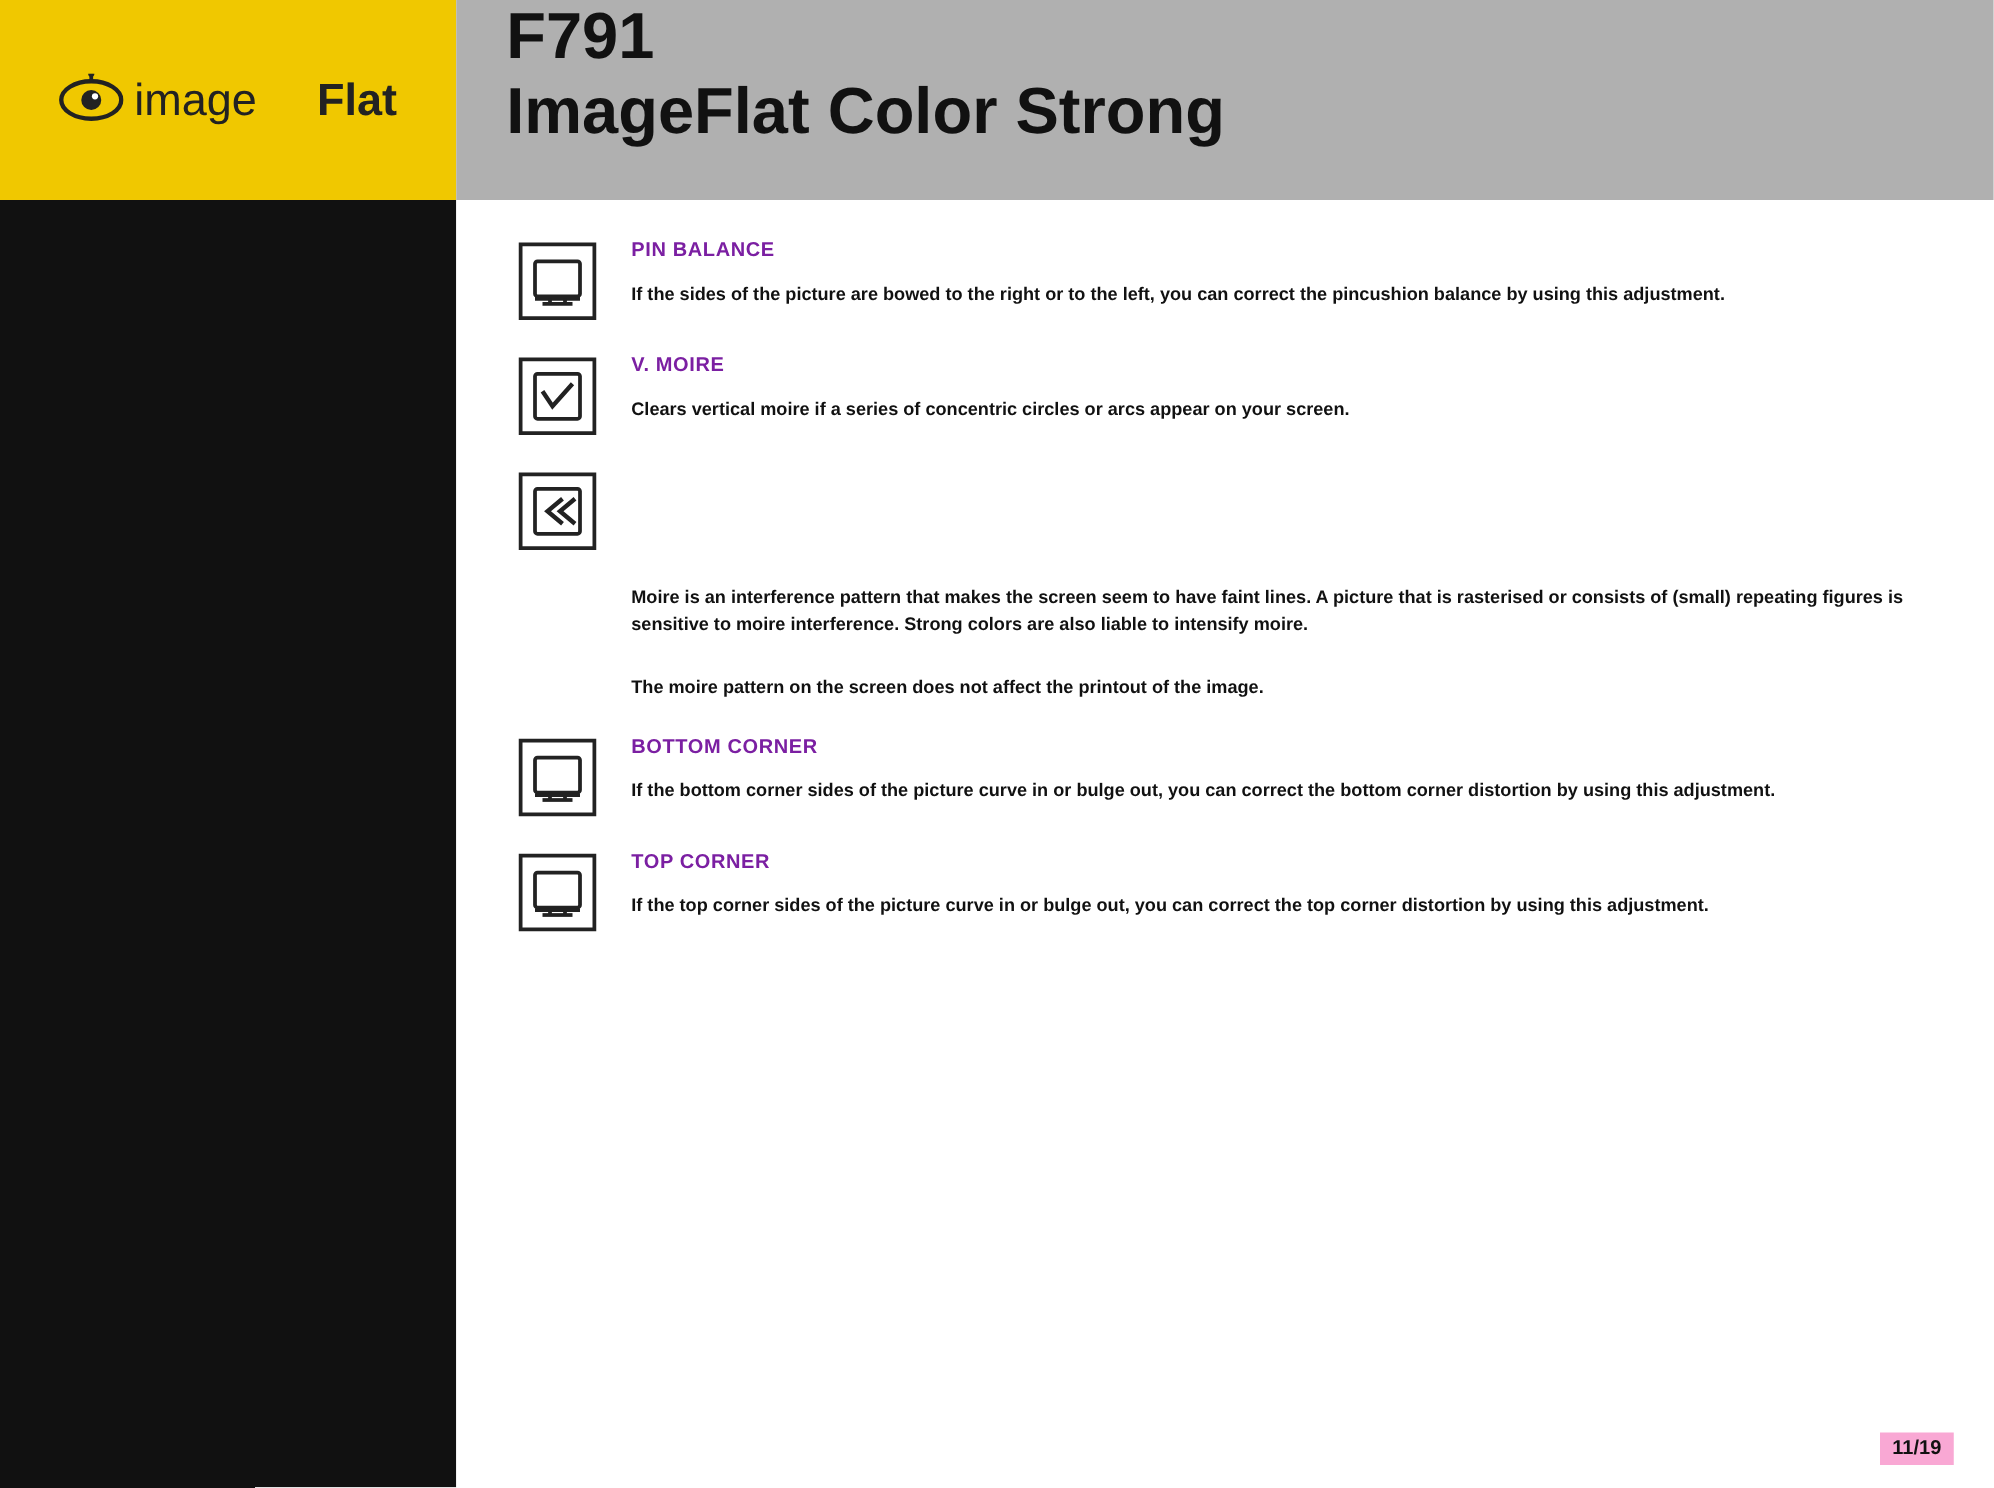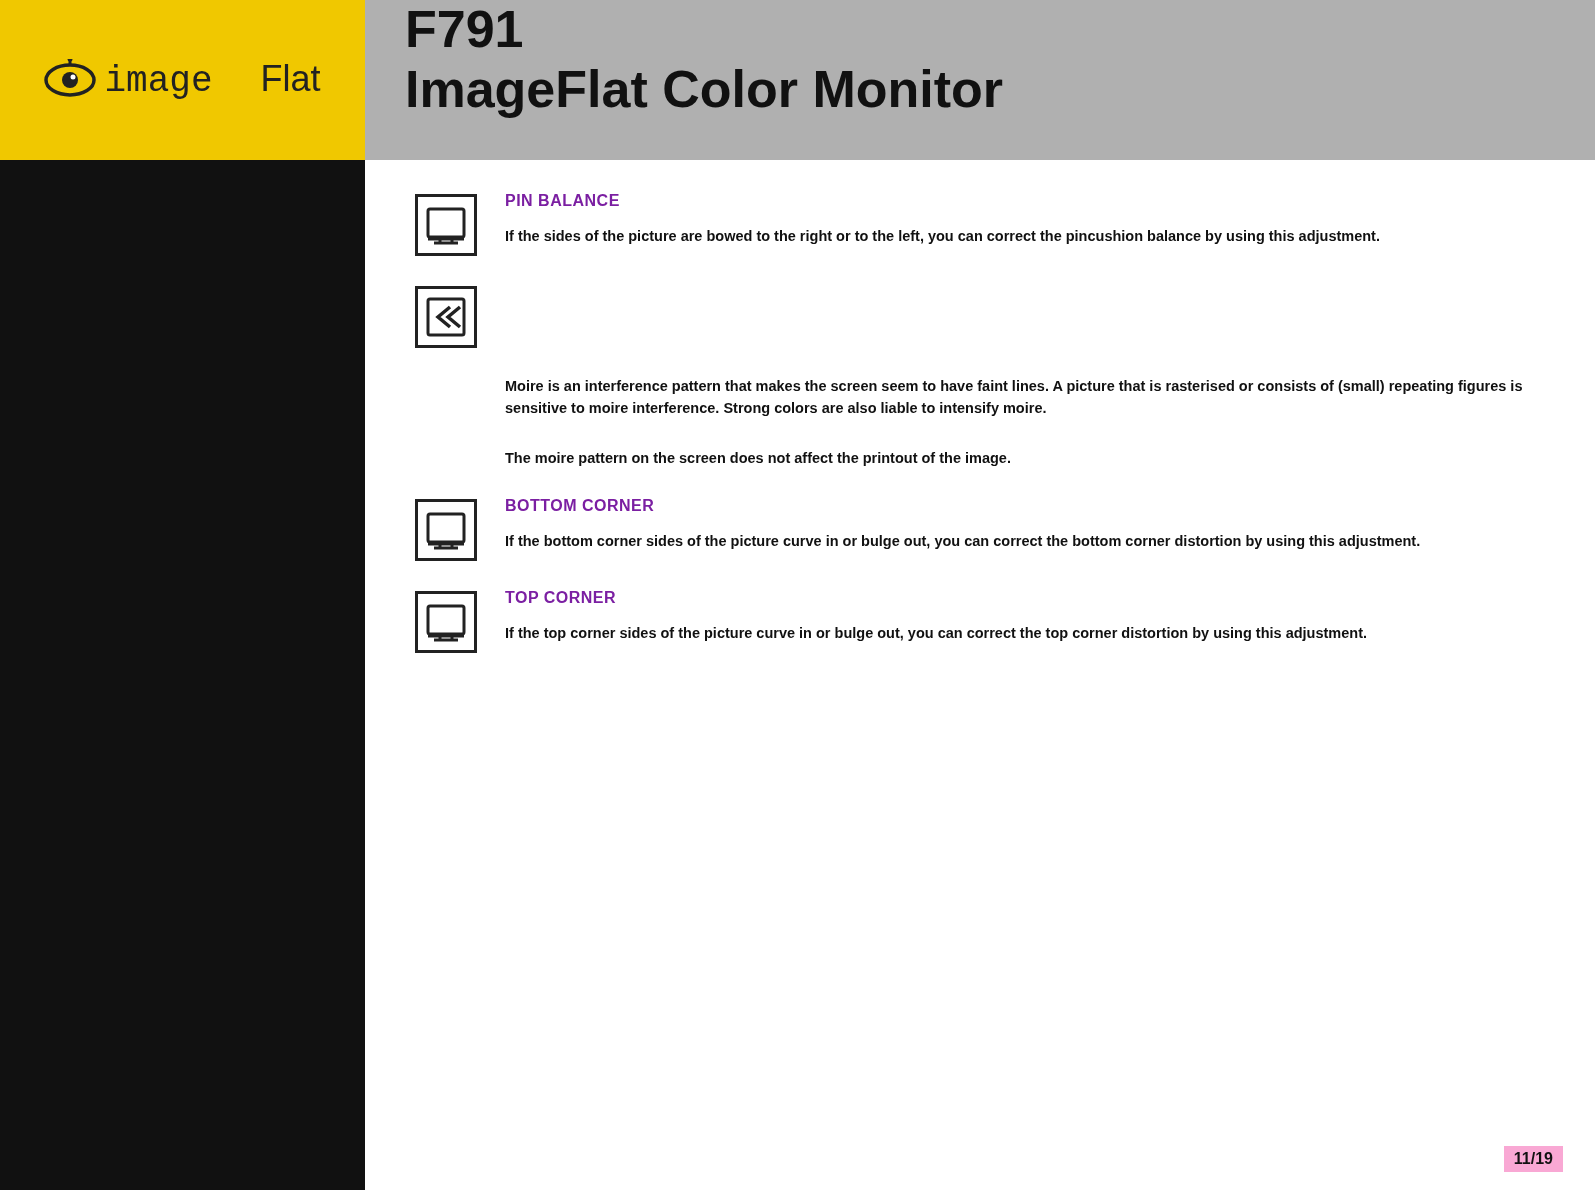--- a/index.html
+++ b/index.html
@@ -146,28 +146,28 @@
 
       <svg width="52" height="42" viewBox="0 0 52 42">
         <ellipse cx="26" cy="21" rx="24" ry="15" fill="none" stroke="#222" stroke-width="3.5"></ellipse>
         <circle cx="26" cy="21" r="8" fill="#222"></circle>
         <circle cx="29" cy="18" r="2.5" fill="#fff"></circle>
 
         <line x1="26" y1="6" x2="26" y2="0" stroke="#222" stroke-width="3"></line>
         <circle cx="26" cy="0" r="2.5" fill="#222"></circle>
       </svg>
       <div style="font-size:36px; font-weight:bold; color:#222;">
-        <span style="font-weight:400;font-family:Liberation Mono, monospace;">image</span><span style="font-weight:400;margin-left:48px;">Flat</span>
+        <span style="font-weight:400;">image</span><span style="font-weight:700;margin-left:48px;">Flat</span>
       </div>
     </div>
   </div>
   <div class="header-title">
     <div class="header-title-text">
       <div>F791</div>
-      <div>ImageFlat Color Monitor</div>
+      <div>ImageFlat Color Strong</div>
     </div>
   </div>
 </div>
 
 <div class="main">
   <div class="sidebar"></div>
 
   <div class="content">
 
     <div class="section">
@@ -179,20 +179,33 @@
           <line x1="28" y1="36" x2="28" y2="40"></line>
           <line x1="10" y1="40" x2="34" y2="40"></line>
         </svg>
       </div>
       <div class="section-body">
         <div class="section-title">PIN BALANCE</div>
         <div class="section-text">If the sides of the picture are bowed to the right or to the left, you can correct the pincushion balance by using this adjustment.</div>
       </div>
     </div>
 
+    <div class="section">
+      <div class="section-icon">
+        <svg viewBox="0 0 44 44" fill="none" stroke="#222" stroke-width="3">
+          <rect x="4" y="4" width="36" height="36" rx="2"></rect>
+
+          <polyline points="10,18 18,30 34,12" stroke="#222" stroke-width="3.5" fill="none"></polyline>
+        </svg>
+      </div>
+      <div class="section-body">
+        <div class="section-title">V. MOIRE</div>
+        <div class="section-text">Clears vertical moire if a series of concentric circles or arcs appear on your screen.</div>
+      </div>
+    </div>
 
     <div class="section">
       <div class="section-icon">
         <svg viewBox="0 0 44 44" fill="none" stroke="#222" stroke-width="3">
           <rect x="4" y="4" width="36" height="36" rx="2"></rect>
 
           <polyline points="26,12 14,22 26,32" stroke="#222" stroke-width="3.5" fill="none"></polyline>
           <polyline points="36,12 24,22 36,32" stroke="#222" stroke-width="3.5" fill="none"></polyline>
         </svg>
       </div>

